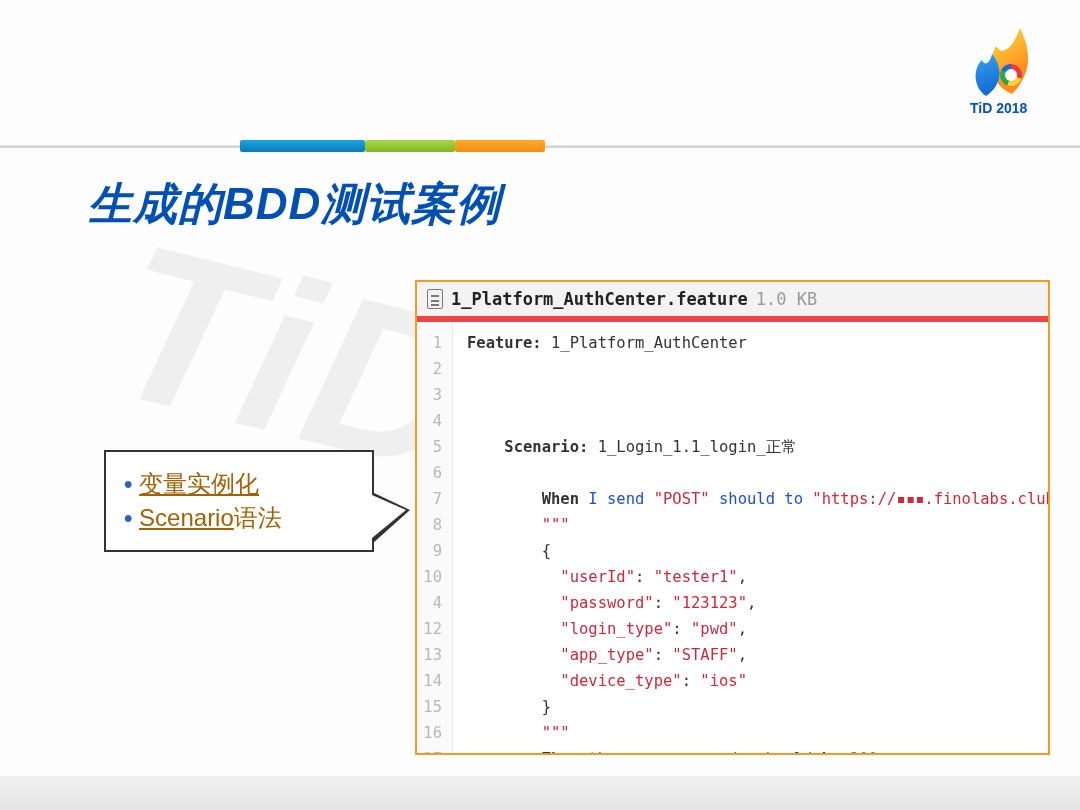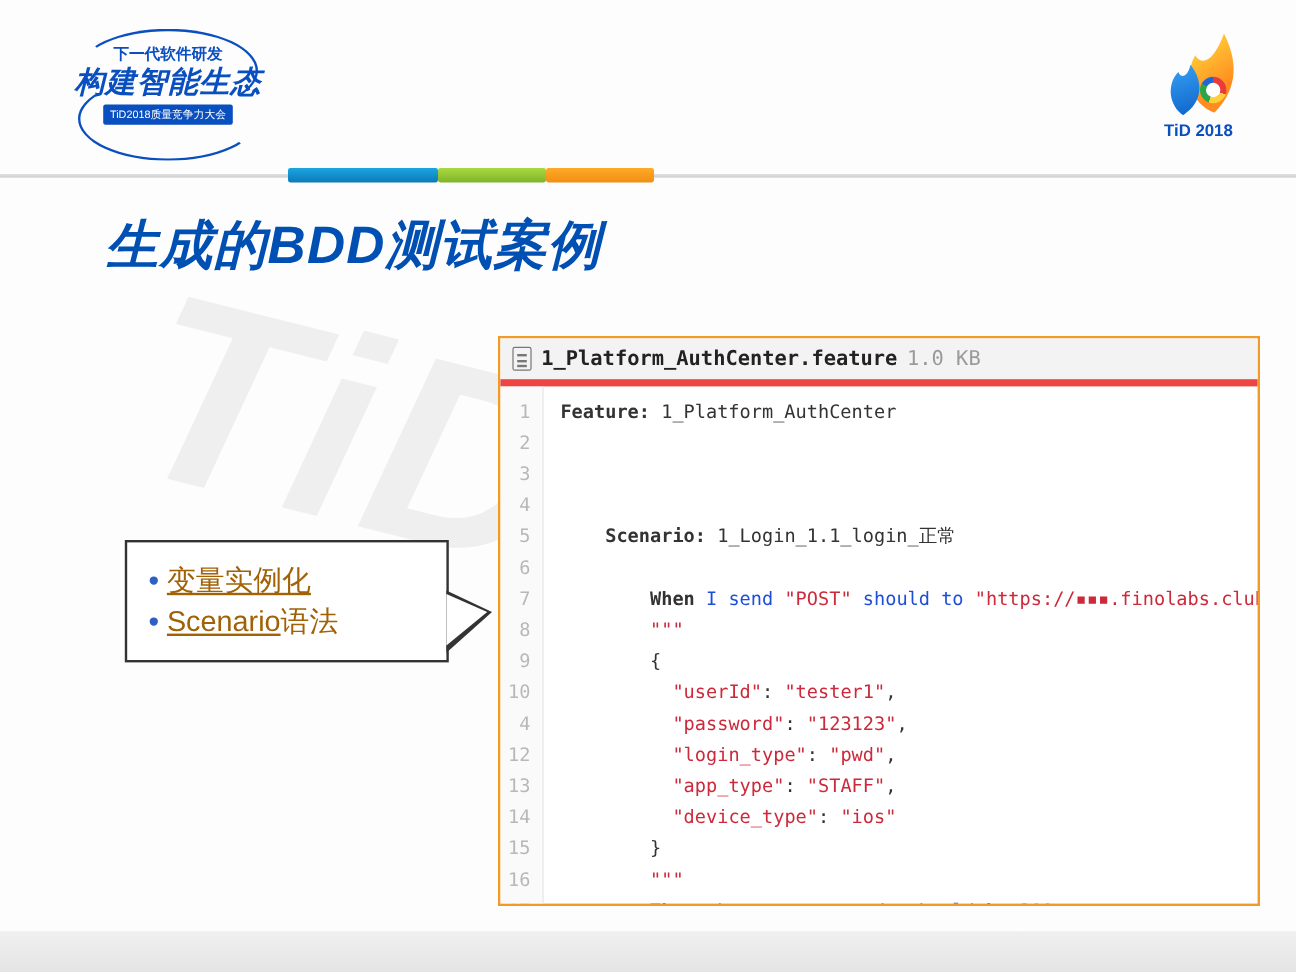--- a/index.html
+++ b/index.html
@@ -95,26 +95,20 @@
   
   .bottom-band { position:absolute; left:0; right:0; bottom:0; height:34px;
                  background:linear-gradient(#f0f0f0,#e4e4e4); }
 </style>
 </head>
 <body>
 
 <div class="watermark">TiD2018</div>
 
 <div class="top-band">
-  <div class="logo-left">
-    <div class="arc-top"></div><div class="arc-bot"></div>
-    <div class="small">下一代软件研发</div>
-    <div class="big">构建智能生态</div>
-    <span class="badge">TiD2018质量竞争力大会</span>
-  </div>
   <div class="logo-right">
     <div class="flame">
       <div class="orange"></div>
         <div class="blue"></div>
         <div class="swirl"></div>
     </div>
     <div class="cap">TiD 2018</div>
   </div>
 </div>
 

